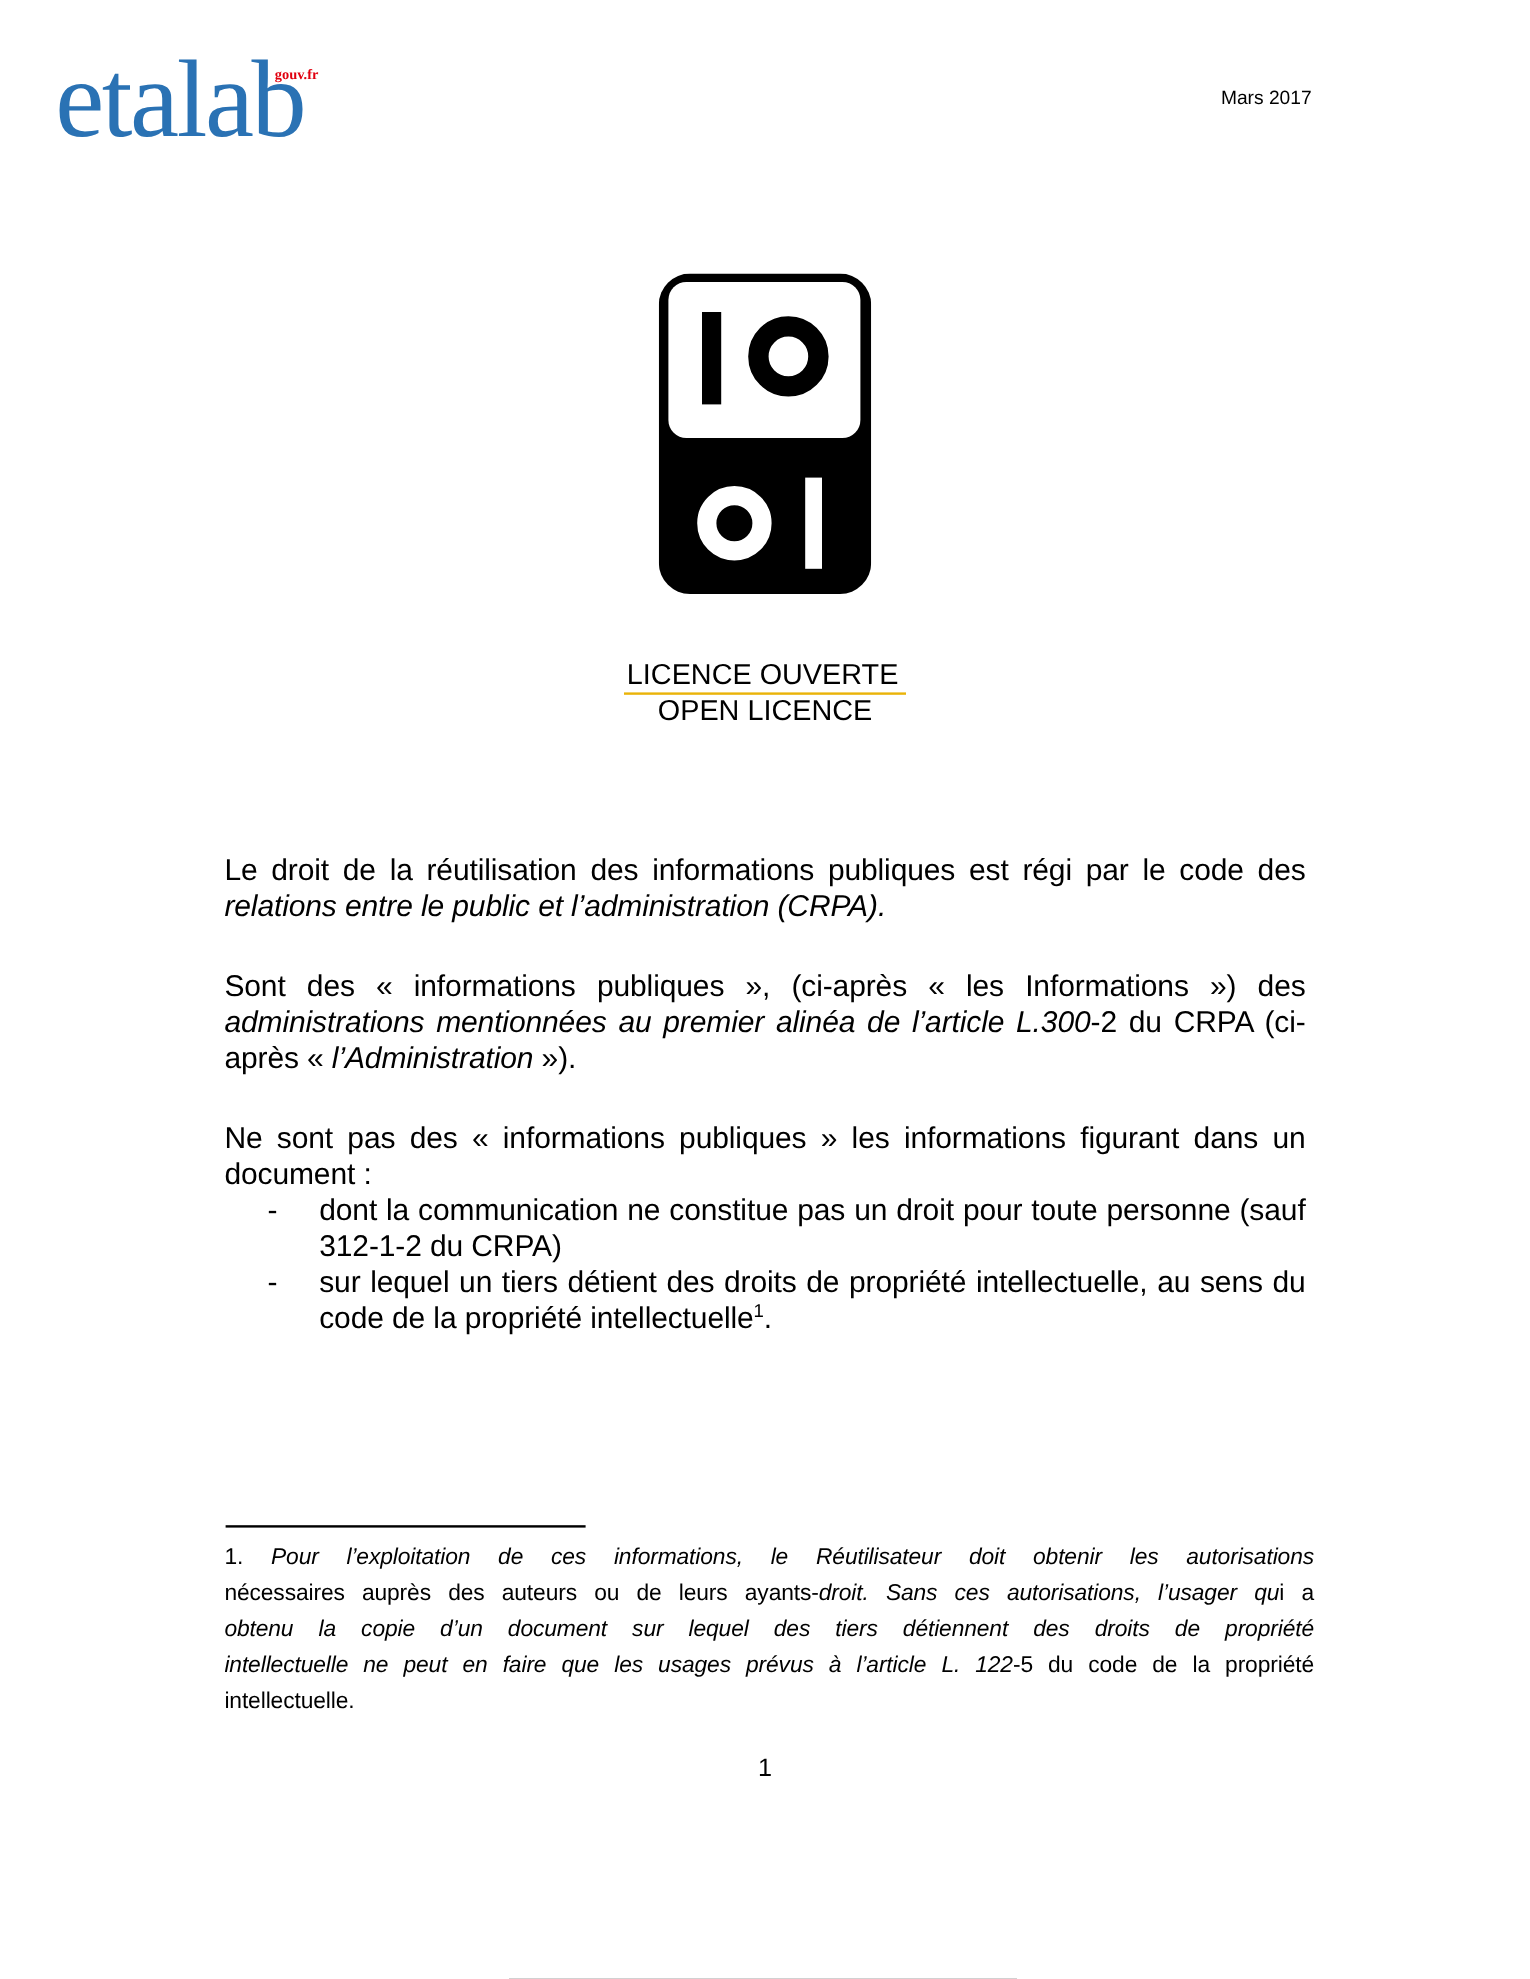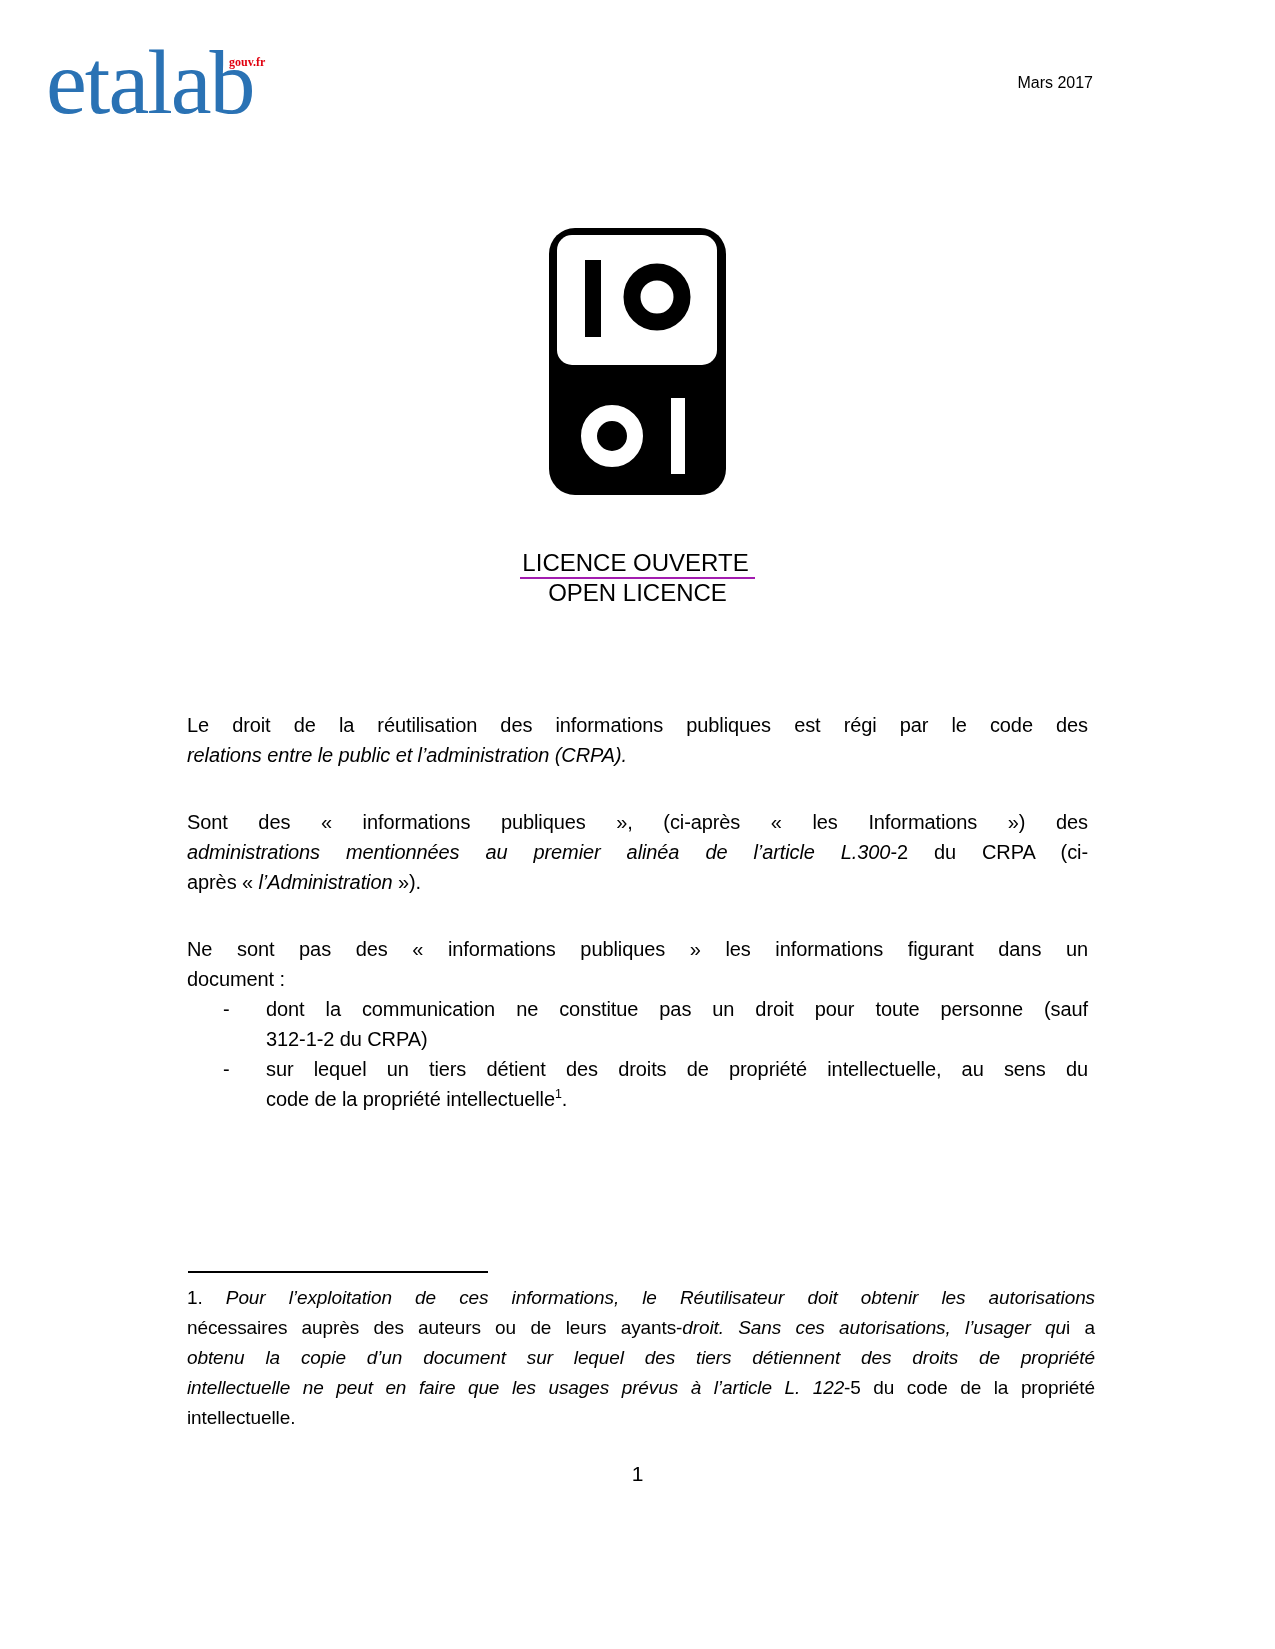--- a/index.html
+++ b/index.html
@@ -34,26 +34,26 @@
   .date { position: absolute; top: 74px; right: 182px; font-size: 16px; }
 
   
   .ol-logo { position: absolute; left: 549px; top: 228px; }
 
   
   .title {
     position: absolute; left: 187px; top: 548px; width: 901px;
     text-align: center; font-size: 24px; line-height: 30px;
   }
-  .title .u { border-bottom: 2px solid #a21caf; padding: 0 6px 1px 2px; }
+  .title .u { border-bottom: 2px solid #eab308; padding: 0 6px 1px 2px; }
 
   
   .content {
     position: absolute; left: 187px; top: 710px; width: 901px;
-    font-size: 20px; line-height: 30px; letter-spacing: -0.1px;
+    font-size: 25px; line-height: 30px; letter-spacing: -0.1px;
   }
   .line { height: 30px; }
   .just { text-align: justify; text-align-last: justify; }
   .pgap { margin-bottom: 37px; }
   .li { position: relative; padding-left: 79px; }
   .li .dash { position: absolute; left: 36px; top: 0; line-height: 30px; }
   sup { font-size: 62%; vertical-align: super; line-height: 0; }
 
   
   .footsep { position: absolute; left: 188px; top: 1271px; width: 300px; border-top: 2px solid #000; }

